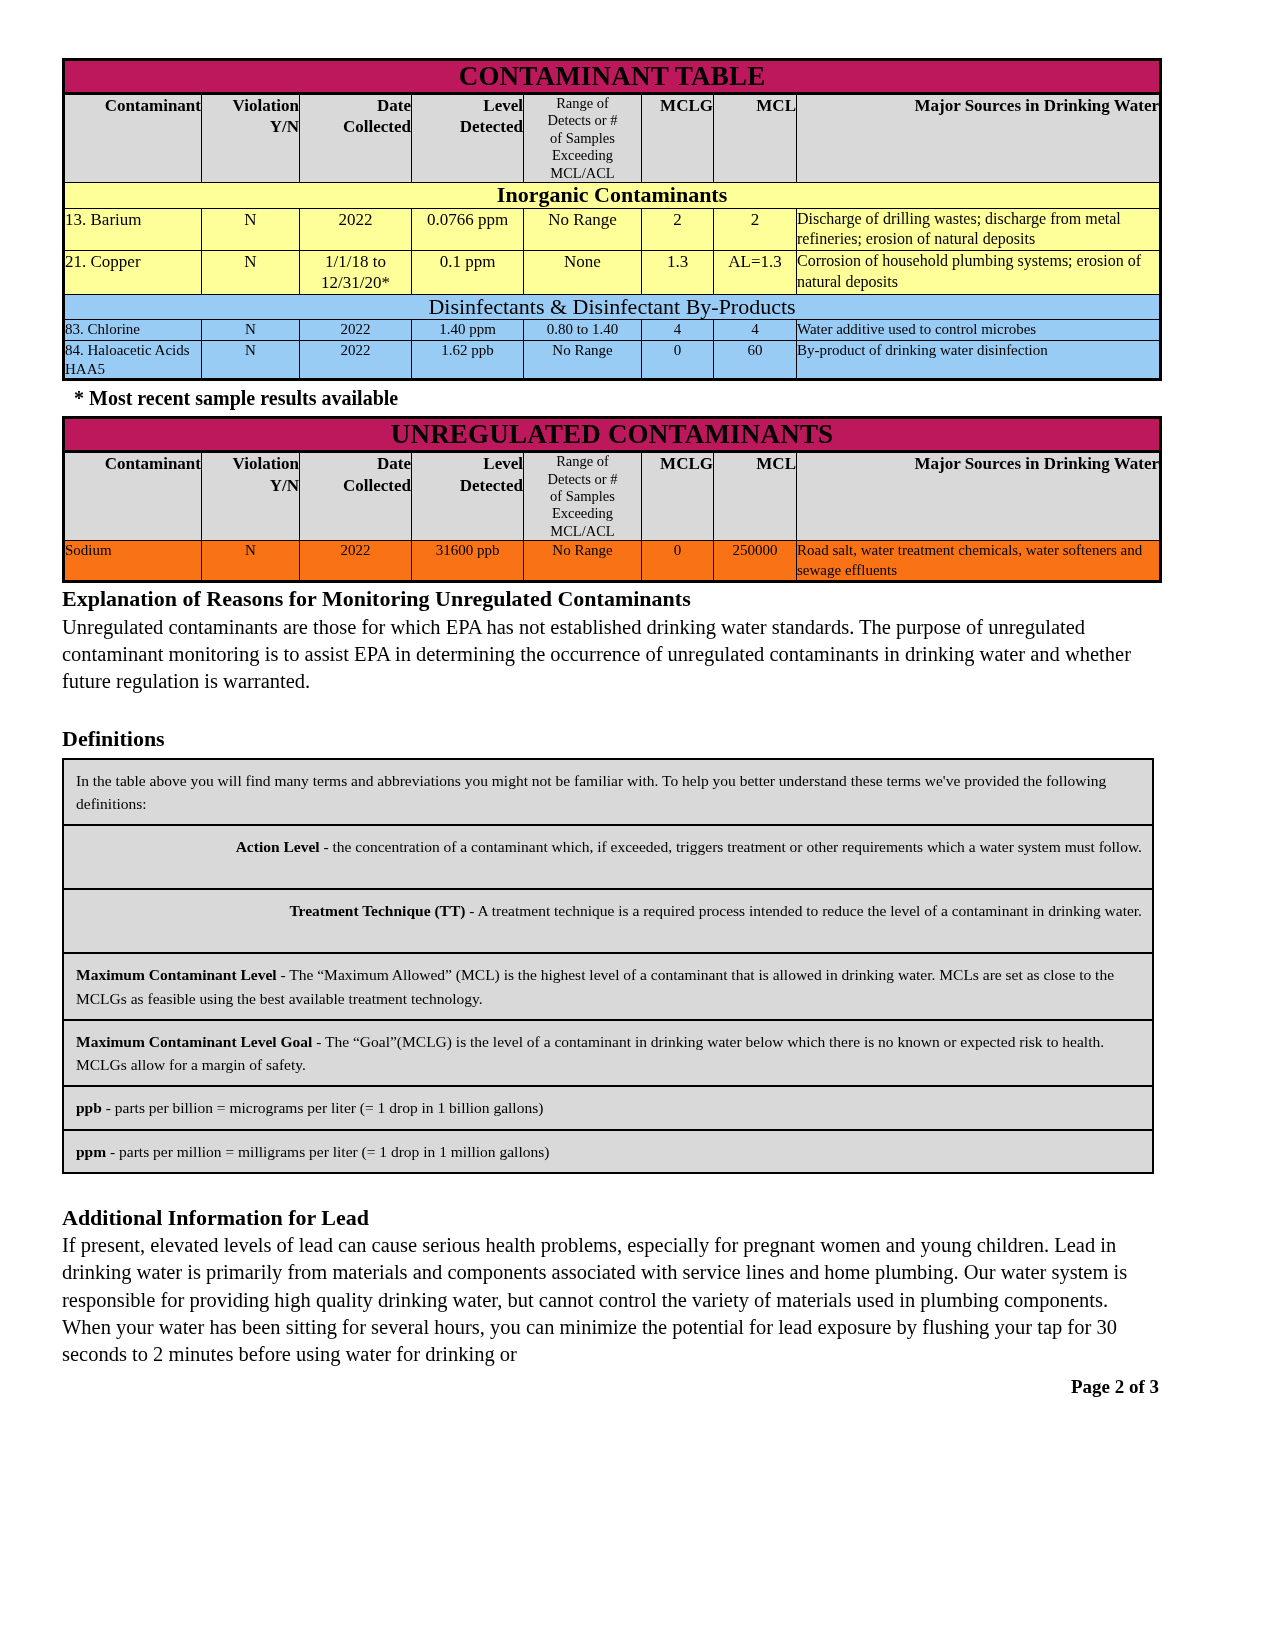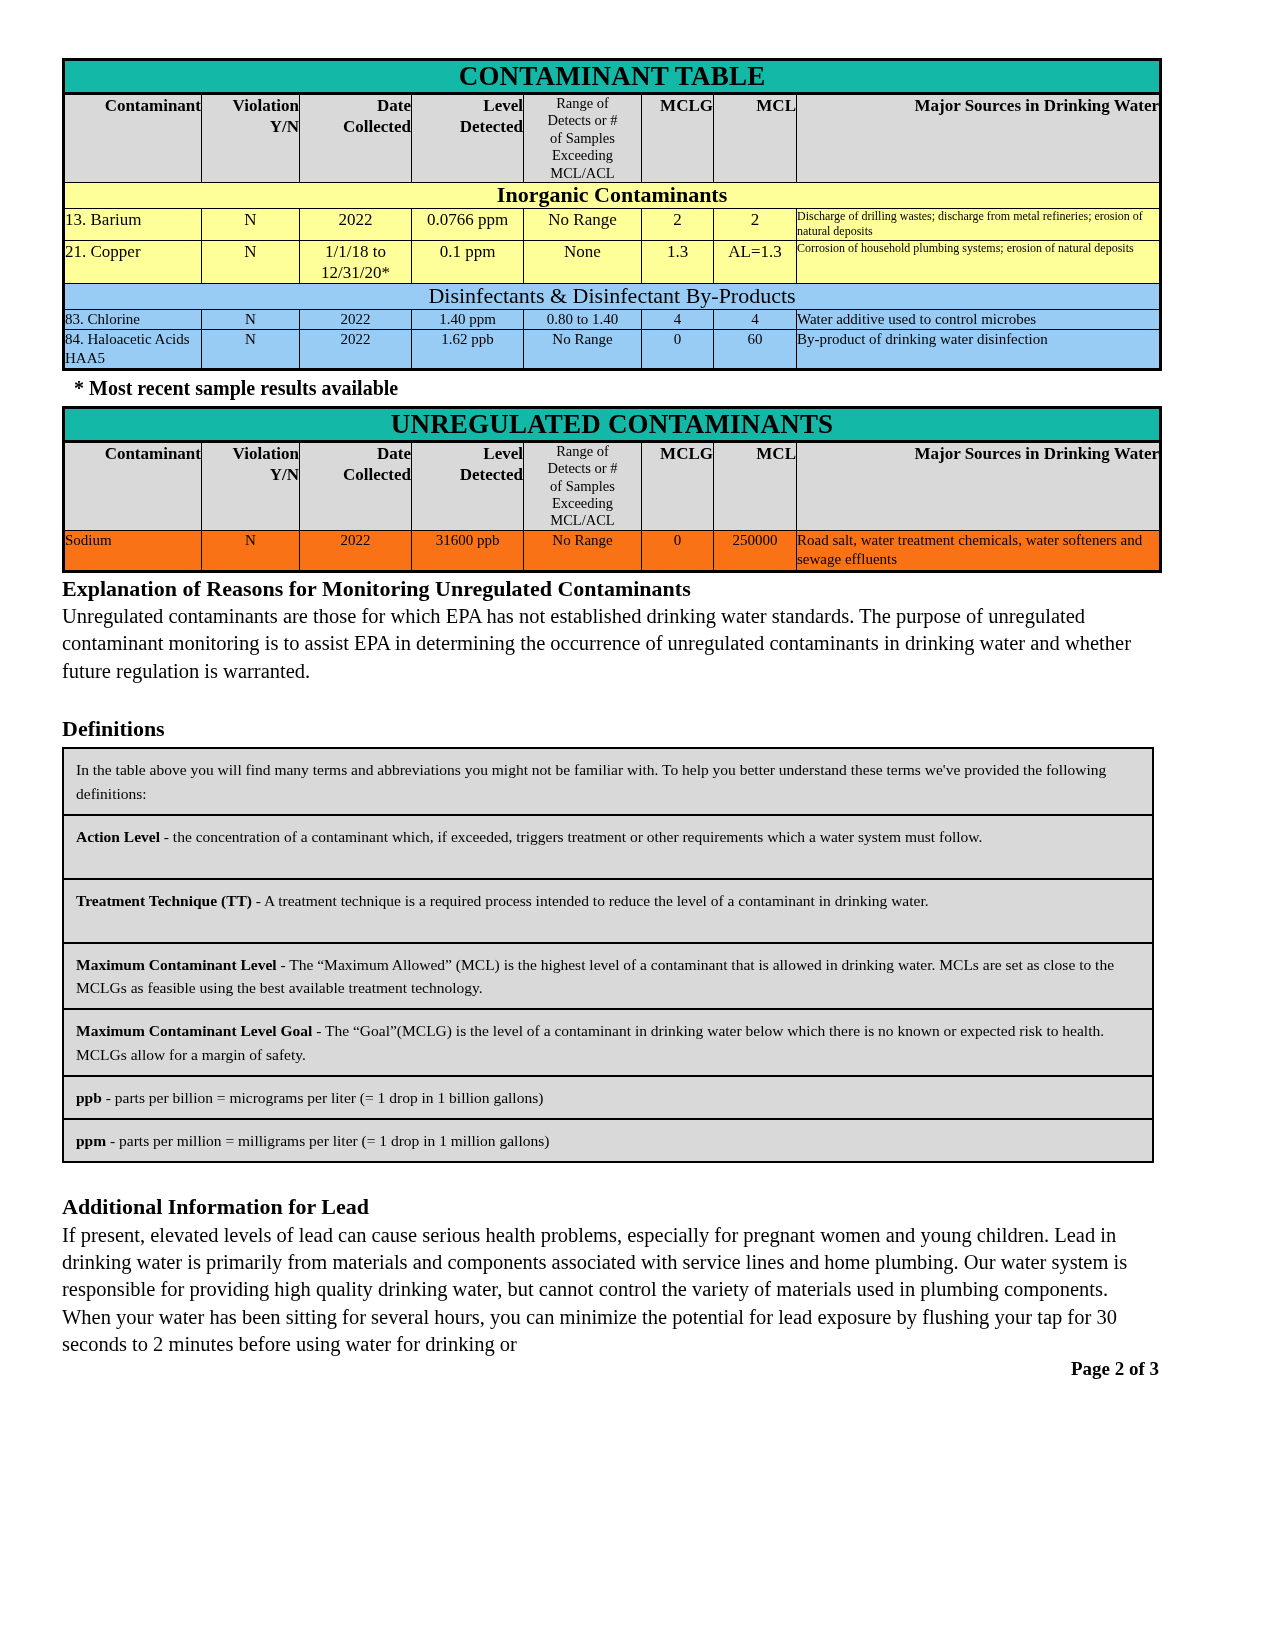--- a/index.html
+++ b/index.html
@@ -28,21 +28,21 @@
     width: 1097px;
     table-layout: fixed;
     border: 3px solid #000;
   }
   table.ct td, table.ct th {
     border: 1.5px solid #000;
     padding: 0;
     vertical-align: top;
   }
   .title-cell {
-    background: #14b8a6;
+    background: #be185d;
     text-align: center;
     font-size: 27px;
     font-weight: bold;
     letter-spacing: 0.2px;
     padding: 5px 0 7px 0;
     border-bottom: 3px solid #000 !important;
   }
   .hdr {
     background: #d9d9d9;
     text-align: right;
@@ -64,21 +64,21 @@
   .grp {
     font-size: 22px;
     font-weight: bold;
     text-align: center;
     padding: 1px 0 3px 8px;
     line-height: 1.12;
   }
   .grp.thin { font-weight: normal; }
   td.c { text-align: center; font-size: 17px; padding: 5px 2px 4px 2px; line-height: 1.25; }
   td.l { text-align: left;   font-size: 17px; padding: 5px 4px 4px 7px; line-height: 1.25; }
-  td.src { text-align: left; font-size: 12px; padding: 5px 5px 4px 8px; line-height: 1.3; }
+  td.src { text-align: left; font-size: 16px; padding: 5px 5px 4px 8px; line-height: 1.3; }
   td.sm  { font-size: 15px; }
 
   .yellow { background: #ffff99; }
   .blue   { background: #99ccf5; }
   .pink   { background: #f97316; }
 
   
   col.c1 { width: 138px; }
   col.c2 { width: 98px; }
   col.c3 { width: 112px; }
@@ -121,27 +121,27 @@
   table.defs td {
     background: #d9d9d9;
     border: 2.5px solid #000;
     border-left: none;
     border-right: none;
     font-size: 15.5px;
     line-height: 1.5;
     padding: 9px 10px 9px 12px;
     vertical-align: top;
   }
-  table.defs td.tall { height: 44px; }
+  table.defs td.tall { height: 44px; text-align: right; }
   table.defs td b { font-weight: bold; }
 
   .page-num {
     position: absolute;
     right: 0;
-    bottom: 8px;
+    bottom: 0;
     font-size: 19px;
     font-weight: bold;
   }
   .footer-wrap {
     position: relative;
     height: 30px;
   }
 </style>
 </head>
 <body>

